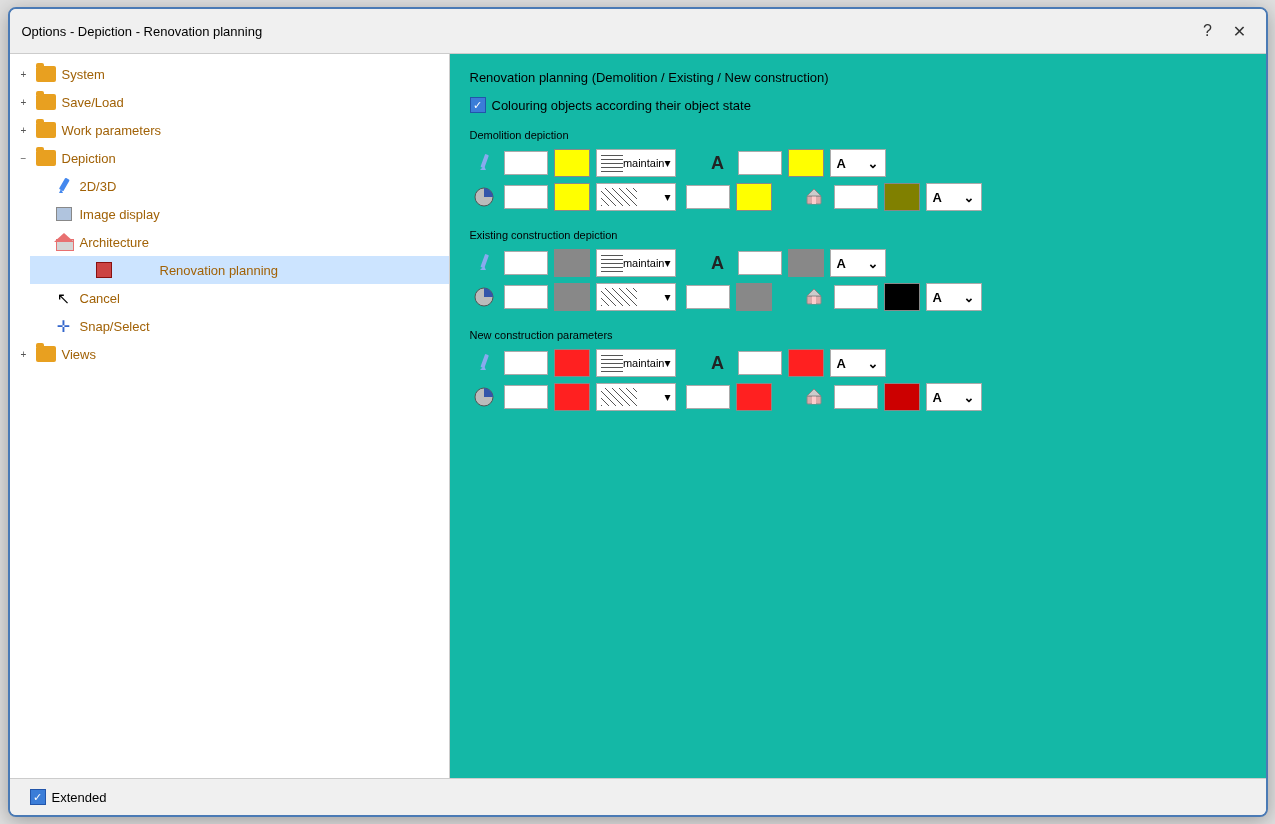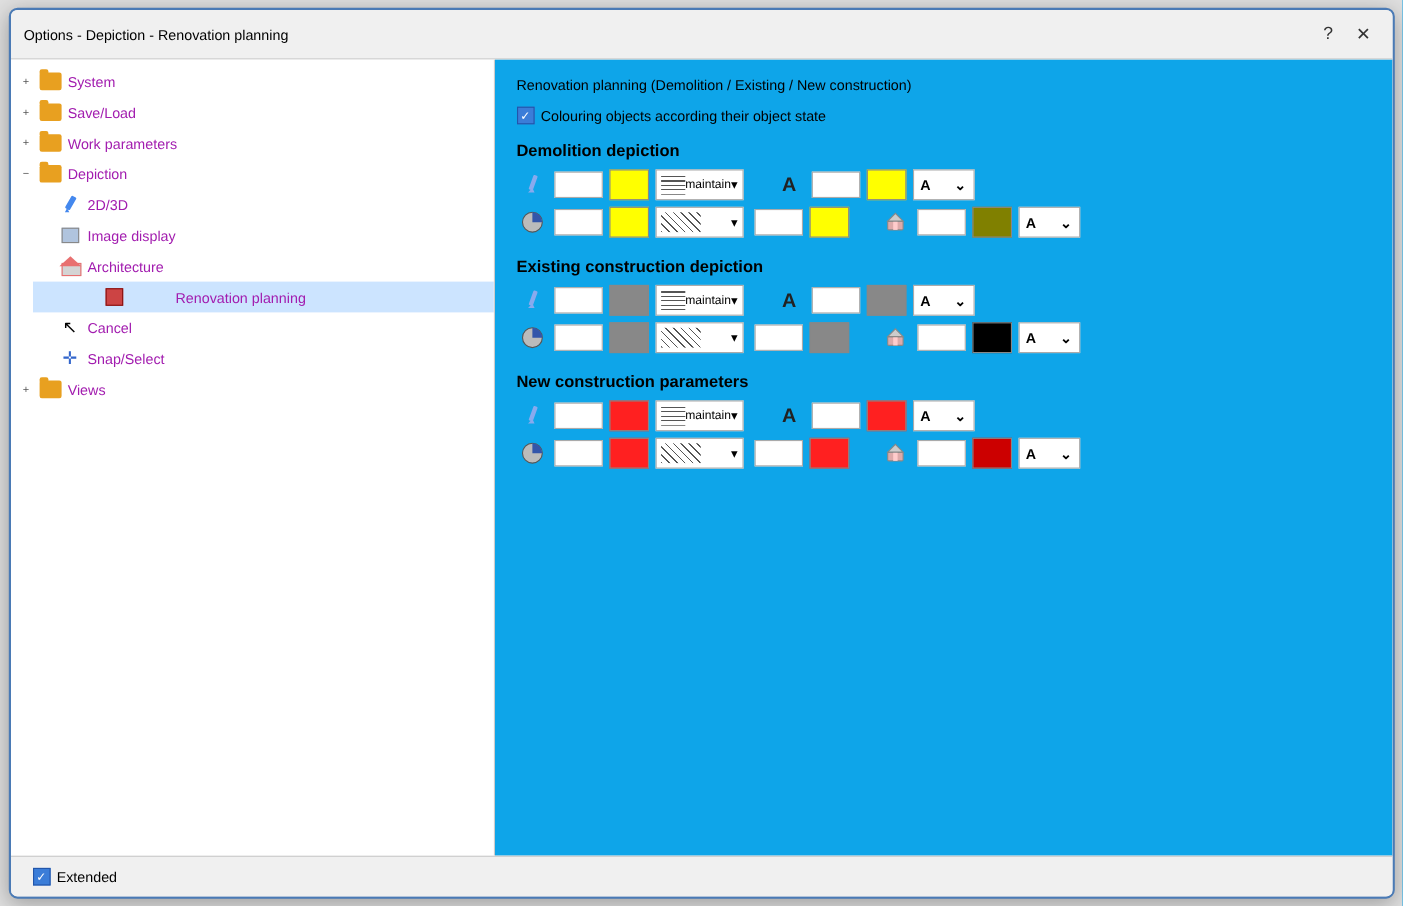--- a/index.html
+++ b/index.html
@@ -112,42 +112,42 @@
       position: absolute;
       top: -3px;
       left: 0;
       width: 8px;
       height: 4px;
       background: #e8a020;
       border-radius: 2px 2px 0 0;
     }
     .tree-label {
       font-size: 13px;
-      color: #a21caf;
+      color: #a16207;
     }
     
     .tree-sub {
       padding-left: 20px;
     }
     .tree-sub .tree-item {
       padding-left: 4px;
     }
     .icon-image {
       width: 16px;
       height: 14px;
       background: #b0c4de;
       border: 1px solid #888;
     }
 
     
     .right-panel {
       flex: 1;
       padding: 16px 20px;
       overflow-y: auto;
-      background: #0ea5e9;
+      background: #14b8a6;
     }
     .section-title {
       font-size: 13px;
       color: #000;
       margin-bottom: 12px;
     }
     .checkbox-row {
       display: flex;
       align-items: center;
       gap: 6px;
@@ -165,22 +165,22 @@
       cursor: pointer;
     }
     .checkbox-box .check {
       color: white;
       font-size: 11px;
     }
     .depiction-section {
       margin-bottom: 18px;
     }
     .depiction-section-title {
-      font-size: 15px;
-      font-weight: bold;
+      font-size: 11px;
+      font-weight: normal;
       color: #000;
       margin-bottom: 8px;
     }
     .depiction-row {
       display: flex;
       align-items: center;
       gap: 6px;
       margin-bottom: 6px;
     }
     .row-icon {

